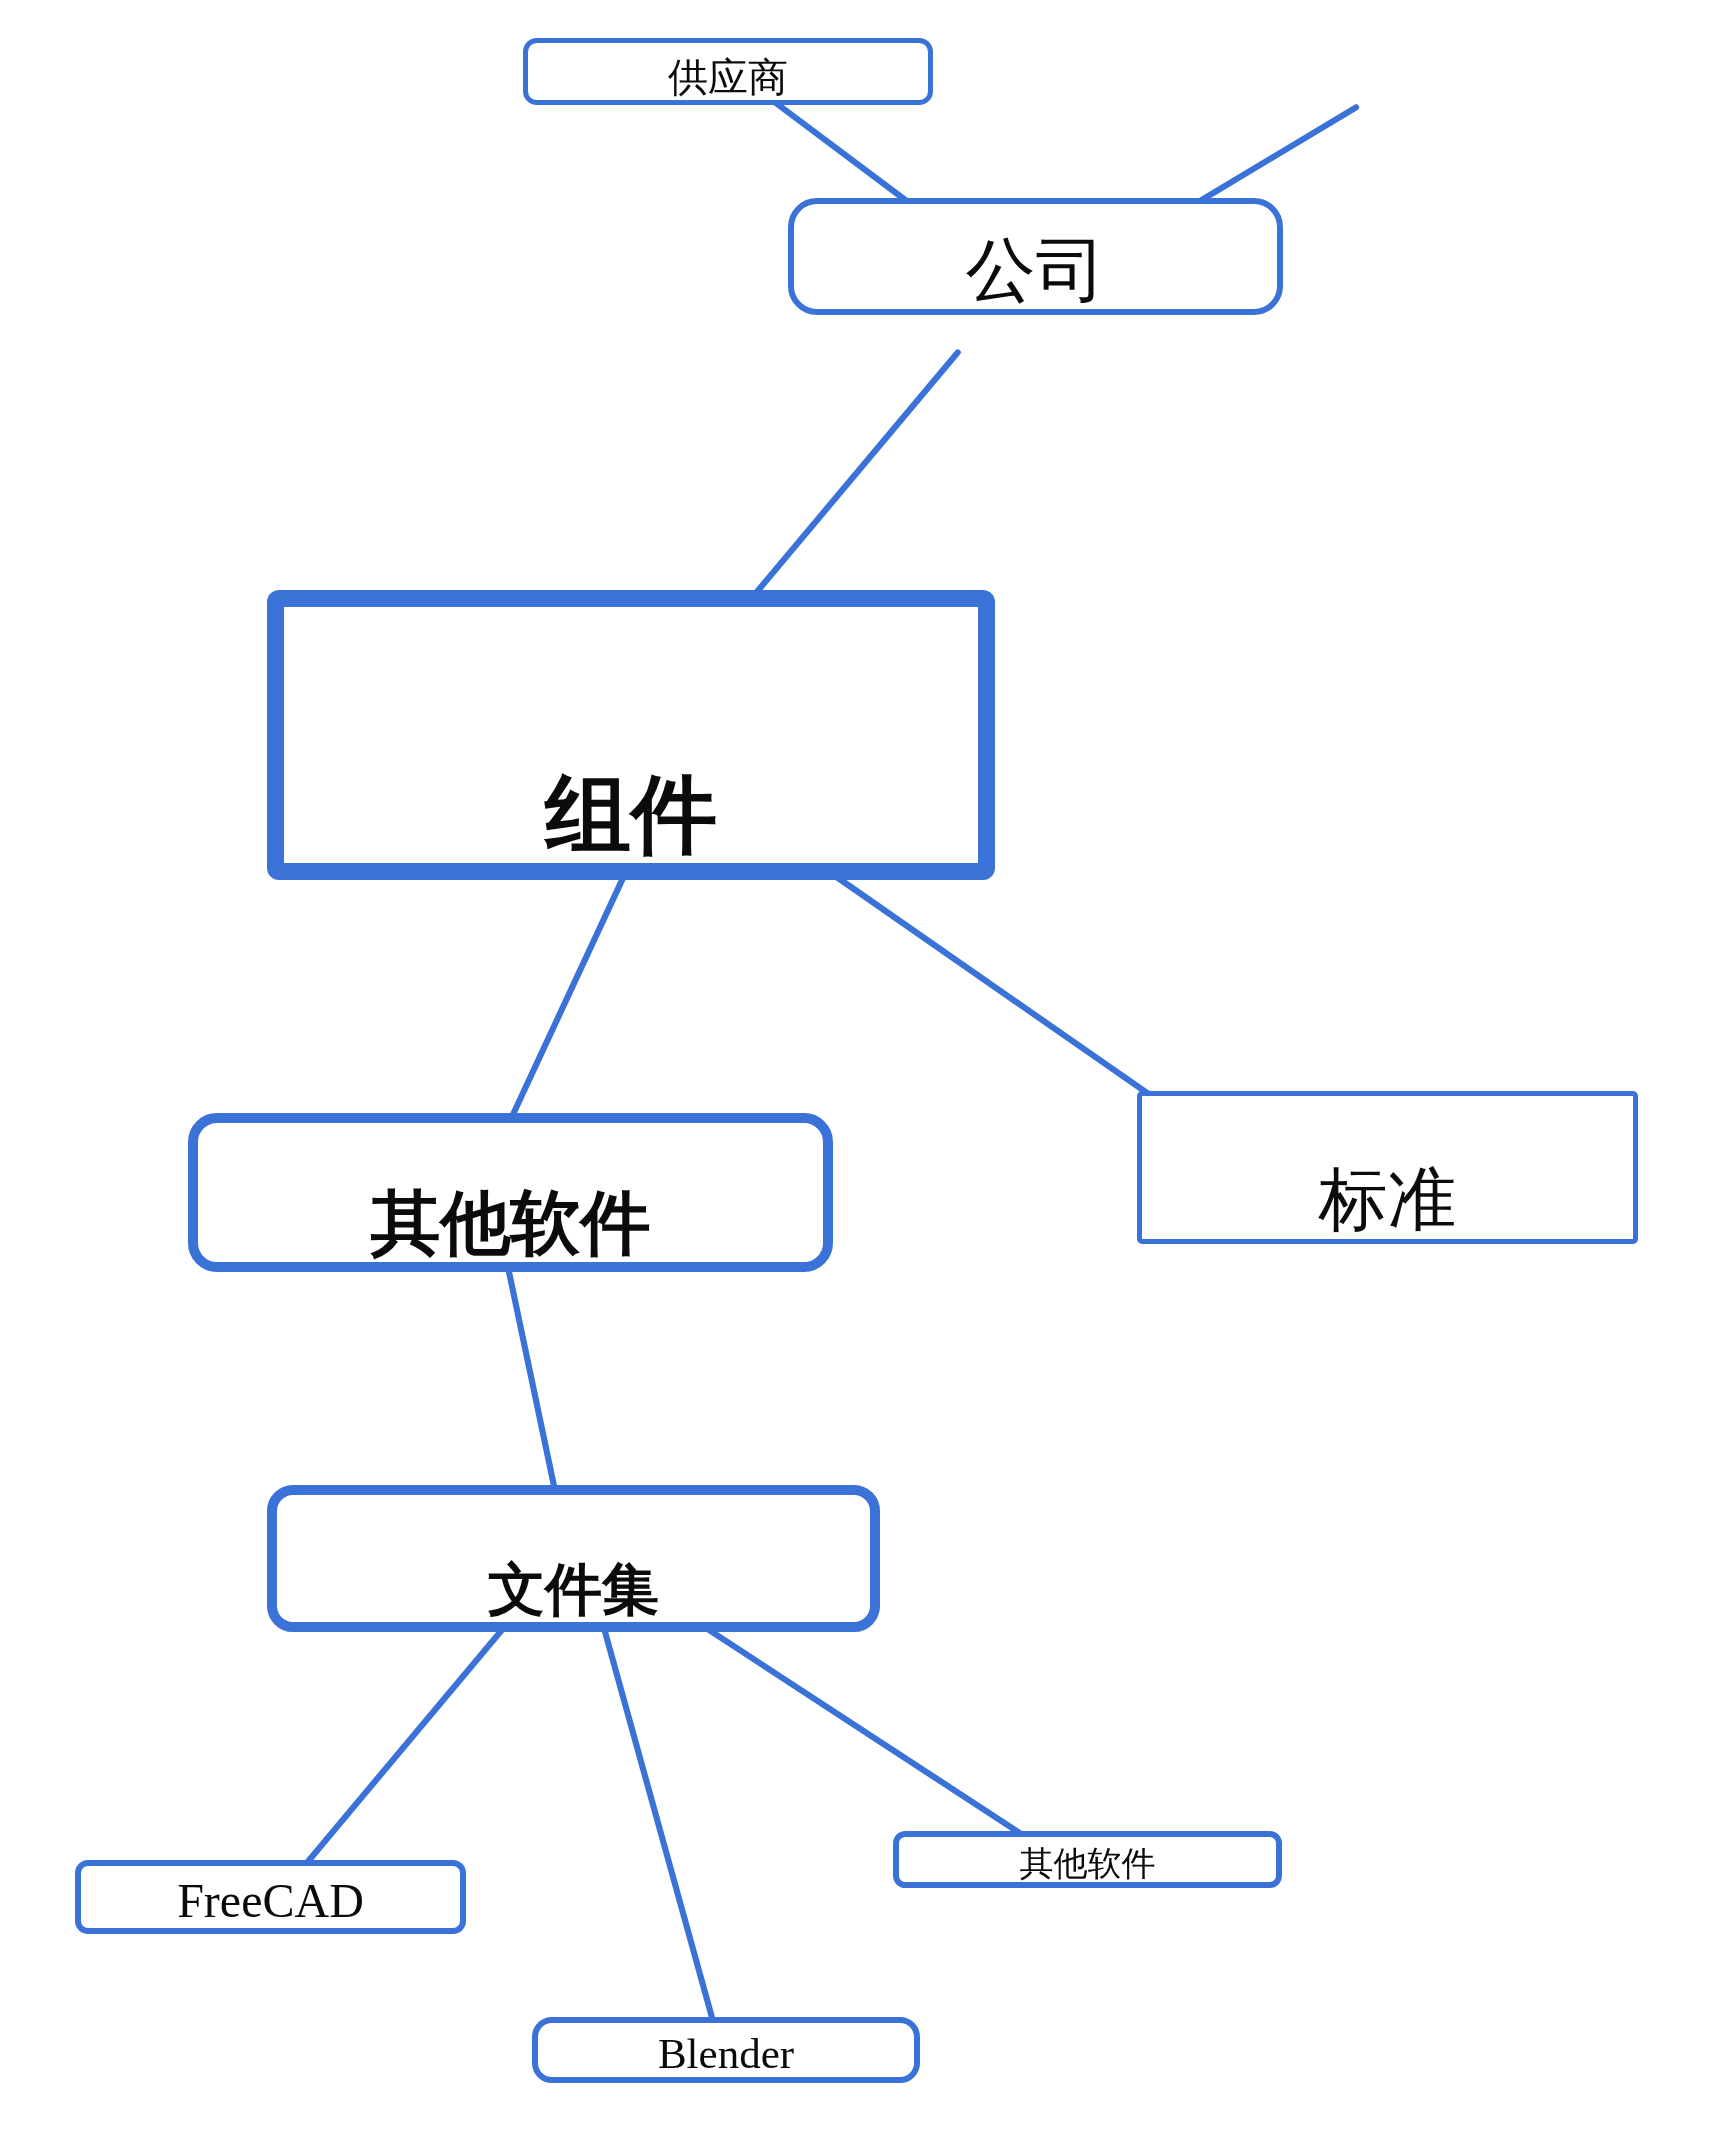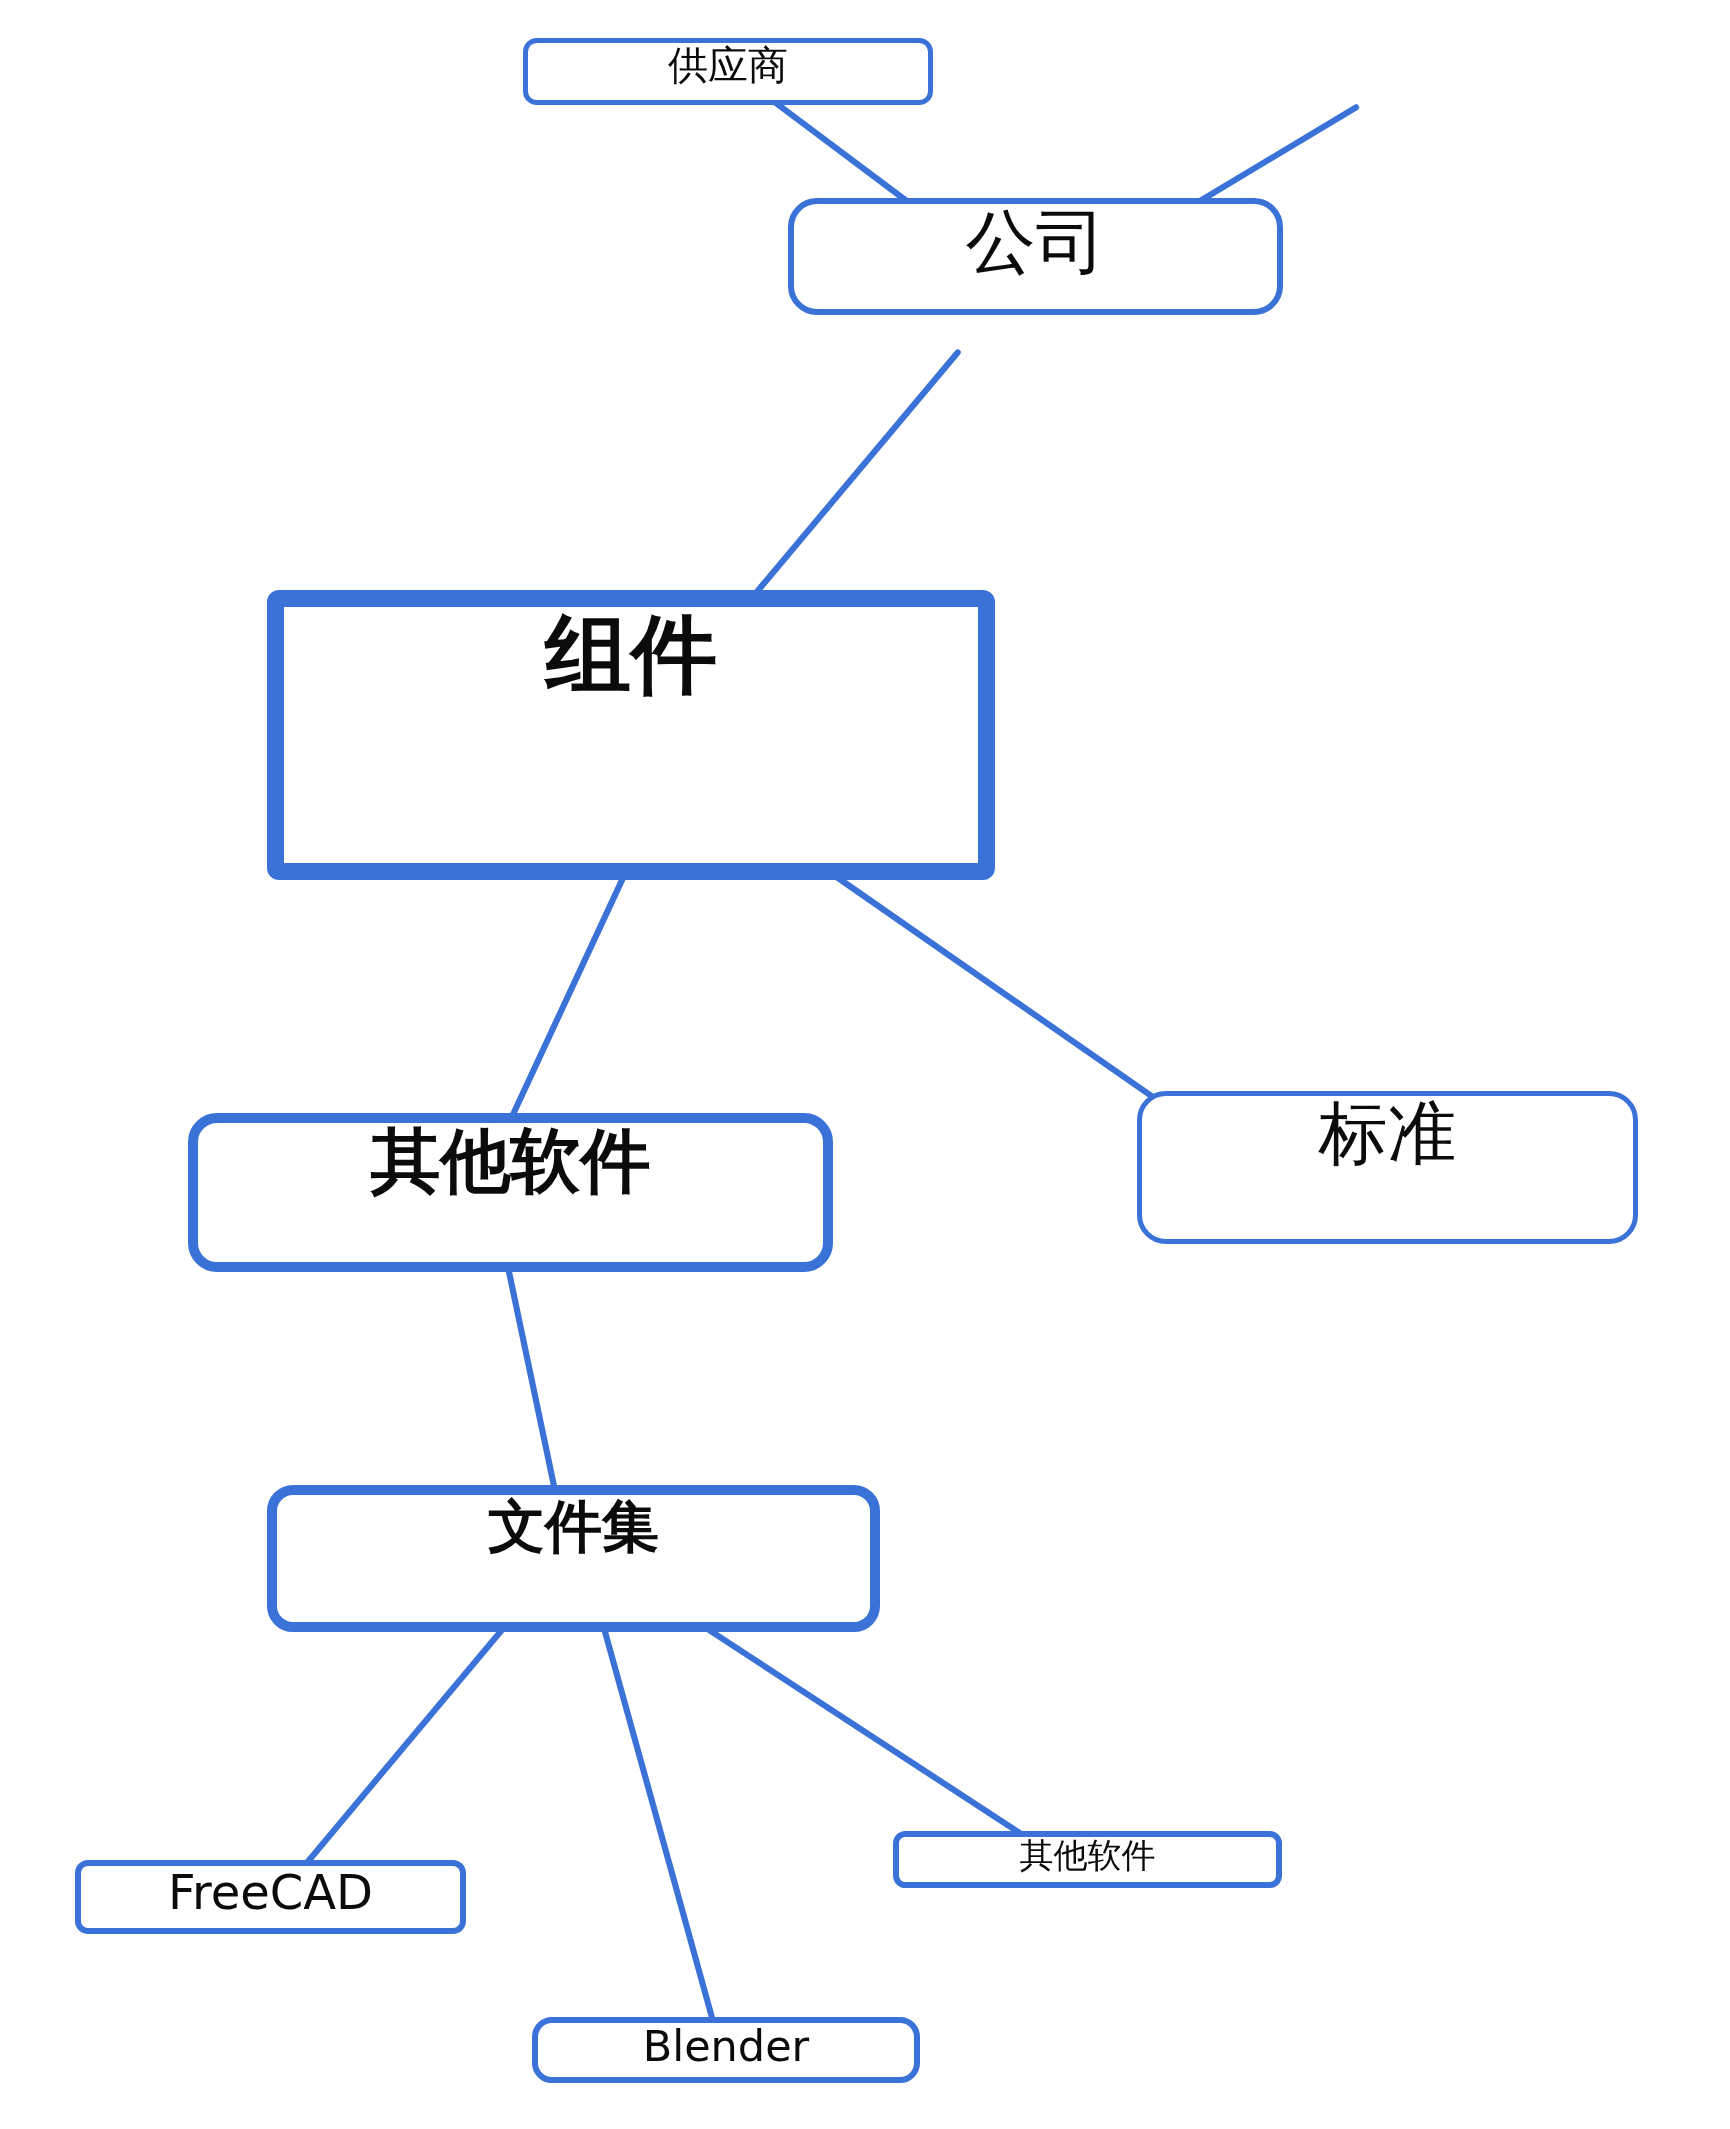--- a/index.html
+++ b/index.html
@@ -30,35 +30,36 @@
     stroke-width:8;
     stroke-linecap:round;
   }
   .node{
     position:absolute;
     background:var(--bg);
     border-style:solid;
     border-color:var(--accent);
     color:var(--ink);
     display:flex;
-    align-items:flex-start;
+    align-items:flex-end;
     justify-content:center;
     text-align:center;
     line-height:1.1;
     white-space:nowrap;
+    font-family:Liberation Serif, serif;
   }
   .node.bold{font-weight:700;}
 
   
   .n-supplier    {left:523px;  top:38px;   width:410px; height:67px;  border-width:5.4px;  border-radius:13.8px; font-size:40px;}
   .n-manufacturer{left:1214px; top:35px;   width:452px; height:70px;  border-width:5.4px;  border-radius:13.8px; font-size:40px;}
   .n-company     {left:788px; top:198px;  width:495px; height:117px; border-width:6.1px;  border-radius:29px; font-size:70px;}
   .n-component   {left:267px;  top:590px;  width:728px; height:290px; border-width:17px; border-radius:12px; font-size:86px;}
   .n-revision    {left:188px;  top:1113px; width:645px; height:159px; border-width:10.7px; border-radius:29px; font-size:70px;}
-  .n-standard    {left:1137px; top:1091px; width:501px; height:153px; border-width:5.4px;  border-radius:29px; font-size:69px;}
+  .n-standard    {left:1137px; top:1091px; width:501px; height:153px; border-width:5.4px;  border-radius:5px; font-size:69px;}
   .n-fileset     {left:267px;  top:1485px; width:613px; height:147px; border-width:10.7px; border-radius:26px; font-size:57px;}
   .n-freecad     {left:75px;   top:1860px; width:391px; height:74px;  border-width:6.1px;  border-radius:13px; font-size:48px;}
   .n-blender     {left:532px;  top:2017px; width:388px; height:66px;  border-width:6.1px;  border-radius:20px; font-size:43px;}
   .n-other       {left:893px; top:1831px; width:389px; height:57px;  border-width:6.1px;  border-radius:12.3px; font-size:34px;}
 </style>
 </head>
 <body>
 
 <div class="canvas">
 

